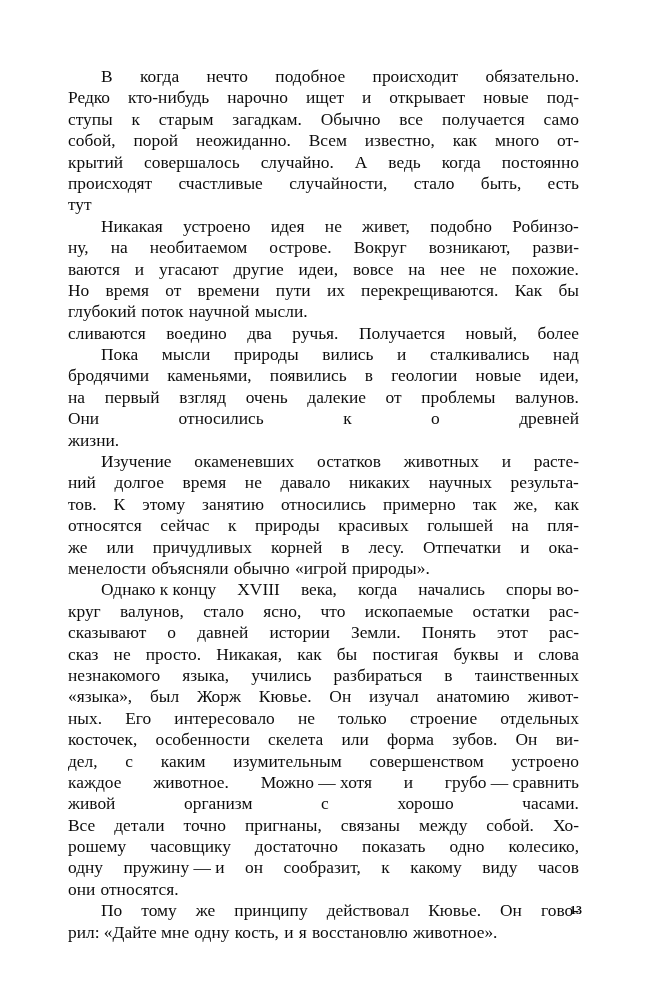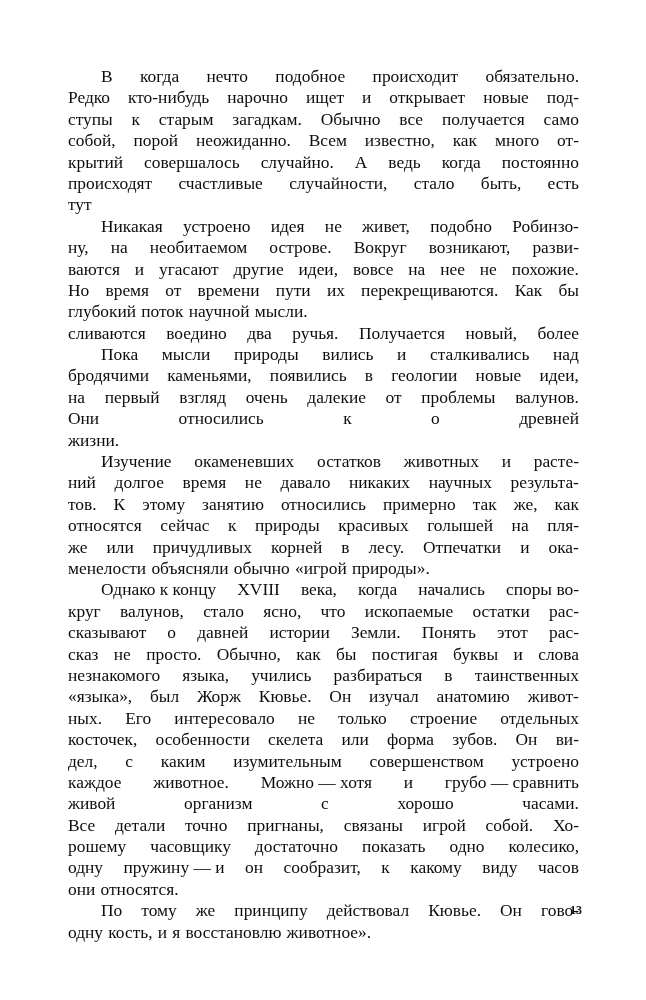--- a/index.html
+++ b/index.html
@@ -116,34 +116,34 @@
         <div class="line just"><span class="w">ний</span><span class="w">долгое</span><span class="w">время</span><span class="w">не</span><span class="w">давало</span><span class="w">никаких</span><span class="w">научных</span><span class="w">результа-</span></div>
         <div class="line just"><span class="w">тов.</span><span class="w">К</span><span class="w">этому</span><span class="w">занятию</span><span class="w">относились</span><span class="w">примерно</span><span class="w">так</span><span class="w">же,</span><span class="w">как</span></div>
         <div class="line just"><span class="w">относятся</span><span class="w">сейчас</span><span class="w">к</span><span class="w">природы</span><span class="w">красивых</span><span class="w">голышей</span><span class="w">на</span><span class="w">пля-</span></div>
         <div class="line just"><span class="w">же</span><span class="w">или</span><span class="w">причудливых</span><span class="w">корней</span><span class="w">в</span><span class="w">лесу.</span><span class="w">Отпечатки</span><span class="w">и</span><span class="w">ока-</span></div>
         <div class="line last"><span class="w">менелости</span><span class="w">объясняли</span><span class="w">обычно</span><span class="w">«игрой</span><span class="w">природы».</span></div>
       </div>
       <div class="para">
         <div class="line just indent"><span class="w">Однако к концу</span><span class="w">XVIII</span><span class="w">века,</span><span class="w">когда</span><span class="w">начались</span><span class="w">споры во-</span></div>
         <div class="line just"><span class="w">круг</span><span class="w">валунов,</span><span class="w">стало</span><span class="w">ясно,</span><span class="w">что</span><span class="w">ископаемые</span><span class="w">остатки</span><span class="w">рас-</span></div>
         <div class="line just"><span class="w">сказывают</span><span class="w">о</span><span class="w">давней</span><span class="w">истории</span><span class="w">Земли.</span><span class="w">Понять</span><span class="w">этот</span><span class="w">рас-</span></div>
-        <div class="line just"><span class="w">сказ</span><span class="w">не</span><span class="w">просто.</span><span class="w">Обычно,</span><span class="w">как</span><span class="w">бы</span><span class="w">постигая</span><span class="w">буквы</span><span class="w">и</span><span class="w">слова</span></div>
+        <div class="line just"><span class="w">сказ</span><span class="w">не</span><span class="w">просто.</span><span class="w">Никакая,</span><span class="w">как</span><span class="w">бы</span><span class="w">постигая</span><span class="w">буквы</span><span class="w">и</span><span class="w">слова</span></div>
         <div class="line just"><span class="w">незнакомого</span><span class="w">языка,</span><span class="w">учились</span><span class="w">разбираться</span><span class="w">в</span><span class="w">таинственных</span></div>
       </div>
       <div class="para">
         <div class="line just"><span class="w">«языка»,</span><span class="w">был</span><span class="w">Жорж</span><span class="w">Кювье.</span><span class="w">Он</span><span class="w">изучал</span><span class="w">анатомию</span><span class="w">живот-</span></div>
         <div class="line just"><span class="w">ных.</span><span class="w">Его</span><span class="w">интересовало</span><span class="w">не</span><span class="w">только</span><span class="w">строение</span><span class="w">отдельных</span></div>
         <div class="line just"><span class="w">косточек,</span><span class="w">особенности</span><span class="w">скелета</span><span class="w">или</span><span class="w">форма</span><span class="w">зубов.</span><span class="w">Он</span><span class="w">ви-</span></div>
         <div class="line just"><span class="w">дел,</span><span class="w">с</span><span class="w">каким</span><span class="w">изумительным</span><span class="w">совершенством</span><span class="w">устроено</span></div>
         <div class="line just"><span class="w">каждое</span><span class="w">животное.</span><span class="w">Можно — хотя</span><span class="w">и</span><span class="w">грубо — сравнить</span></div>
         <div class="line just"><span class="w">живой</span><span class="w">организм</span><span class="w">с</span><span class="w">хорошо</span><span class="w">часами.</span></div>
-        <div class="line just"><span class="w">Все</span><span class="w">детали</span><span class="w">точно</span><span class="w">пригнаны,</span><span class="w">связаны</span><span class="w">игрой</span><span class="w">собой.</span><span class="w">Хо-</span></div>
+        <div class="line just"><span class="w">Все</span><span class="w">детали</span><span class="w">точно</span><span class="w">пригнаны,</span><span class="w">связаны</span><span class="w">между</span><span class="w">собой.</span><span class="w">Хо-</span></div>
         <div class="line just"><span class="w">рошему</span><span class="w">часовщику</span><span class="w">достаточно</span><span class="w">показать</span><span class="w">одно</span><span class="w">колесико,</span></div>
         <div class="line just"><span class="w">одну</span><span class="w">пружину — и</span><span class="w">он</span><span class="w">сообразит,</span><span class="w">к</span><span class="w">какому</span><span class="w">виду</span><span class="w">часов</span></div>
         <div class="line last"><span class="w">они</span><span class="w">относятся.</span></div>
       </div>
       <div class="para">
         <div class="line just indent"><span class="w">По</span><span class="w">тому</span><span class="w">же</span><span class="w">принципу</span><span class="w">действовал</span><span class="w">Кювье.</span><span class="w">Он</span><span class="w">гово-</span></div>
-        <div class="line last"><span class="w">одну</span><span class="w">кость,</span><span class="w">и</span><span class="w">я</span><span class="w">восстановлю</span><span class="w">животное».</span></div>
+        <div class="line last"><span class="w">рил: «Дайте мне</span><span class="w">одну</span><span class="w">кость,</span><span class="w">и</span><span class="w">я</span><span class="w">восстановлю</span><span class="w">животное».</span></div>
       </div>
     </div>
   <div id="page-number">13</div>
 </div>
 
 </body></html>

